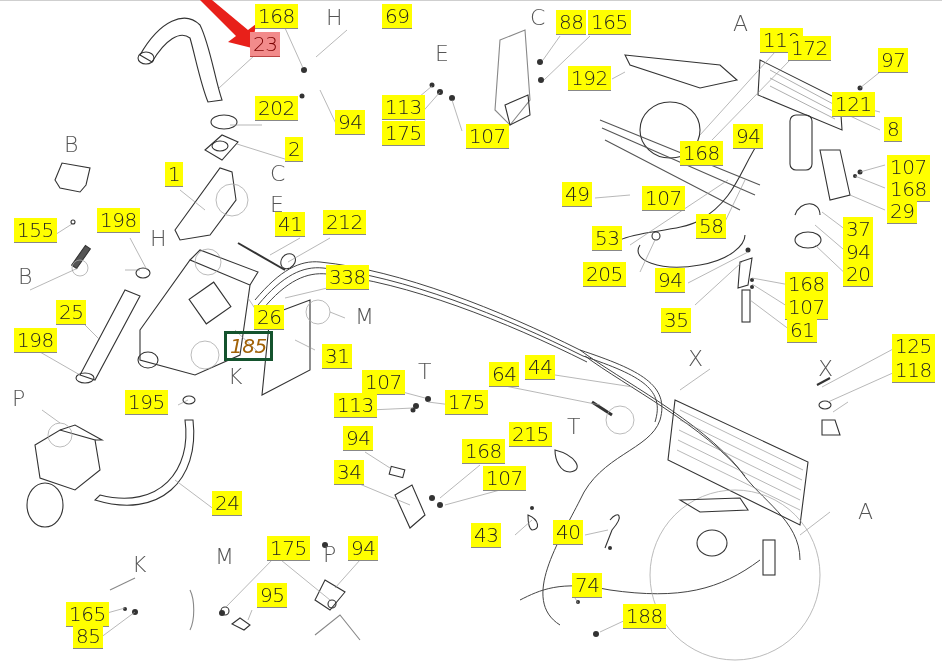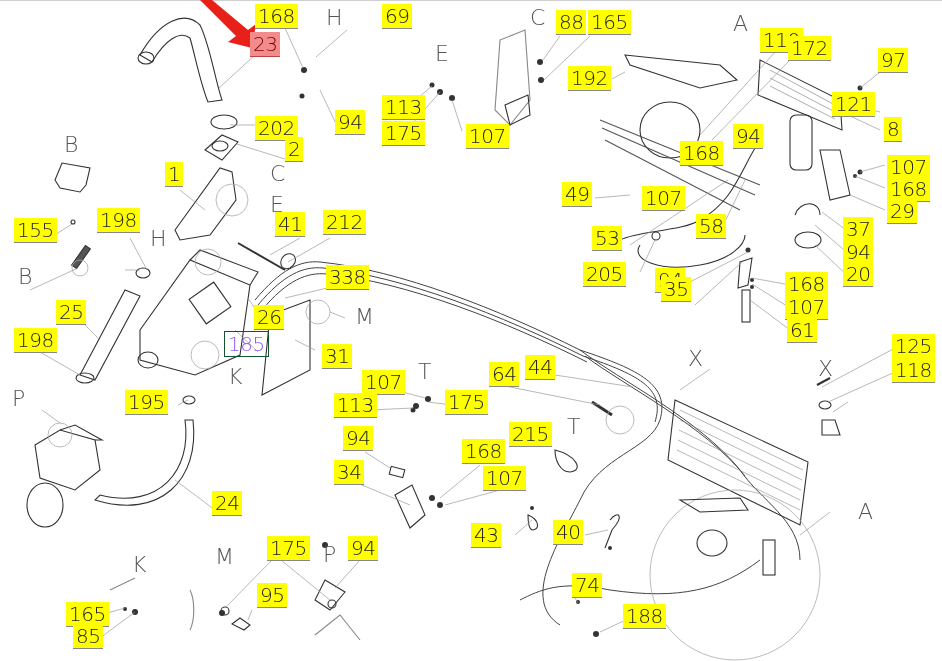--- a/index.html
+++ b/index.html
@@ -4,21 +4,21 @@
 <style>
   html, body { margin:0; padding:0; background:#ffffff; }
   body { width:942px; height:661px; position:relative; overflow:hidden;
          font-family:"DejaVu Sans", sans-serif; }
   #diagram { position:absolute; left:0; top:0; width:942px; height:661px; }
   .callout { position:absolute; background:#ffff00; color:#222;
              font-family:"DejaVu Sans", sans-serif; font-weight:200;
              font-size:20px; line-height:24px; padding:0 3px;
              letter-spacing:-0.5px; border-bottom:1px solid #888; white-space:nowrap; }
   .callout.highlight { background:#f28b8b; color:#7a0000; border-bottom-color:#b44; }
-  .callout.boxed { background:transparent; border:1px solid #14532d; color:#8b5cf6; }
+  .callout.boxed { background:transparent; border:3px solid #14532d; color:#a16207;font-style:italic; }
   .view-letter { position:absolute; color:#555; font-family:"DejaVu Sans", sans-serif;
                  font-weight:200; font-size:22px; line-height:24px; }
   .topbar { position:absolute; left:0; top:0; width:942px; height:1px; background:#cfcfcf; }
 </style>
 </head>
 <body>
 
 <div class="topbar"></div>
 
 <svg id="diagram" viewBox="0 0 942 661" xmlns="http://www.w3.org/2000/svg" fill="none" stroke="#333" stroke-width="1.1">
@@ -266,21 +266,21 @@
 <div class="callout" style="left:556px;top:10px">88</div>
 <div class="callout" style="left:588px;top:10px">165</div>
 <div class="callout" style="left:760px;top:28px">110</div>
 <div class="callout" style="left:788px;top:36px">172</div>
 <div class="callout" style="left:878px;top:48px">97</div>
 <div class="callout" style="left:568px;top:66px">192</div>
 <div class="callout" style="left:382px;top:95px">113</div>
 <div class="callout" style="left:382px;top:121px">175</div>
 <div class="callout" style="left:466px;top:124px">107</div>
 <div class="callout" style="left:335px;top:110px">94</div>
-<div class="callout" style="left:255px;top:116px">202</div>
+<div class="callout" style="left:255px;top:96px">202</div>
 <div class="callout" style="left:832px;top:92px">121</div>
 <div class="callout" style="left:884px;top:117px">8</div>
 <div class="callout" style="left:285px;top:137px">2</div>
 <div class="callout" style="left:733px;top:124px">94</div>
 <div class="callout" style="left:680px;top:141px">168</div>
 <div class="callout" style="left:887px;top:155px">107</div>
 <div class="callout" style="left:887px;top:177px">168</div>
 <div class="callout" style="left:887px;top:199px">29</div>
 <div class="callout" style="left:165px;top:162px">1</div>
 <div class="callout" style="left:562px;top:182px">49</div>
@@ -291,21 +291,21 @@
 <div class="callout" style="left:843px;top:240px">94</div>
 <div class="callout" style="left:14px;top:218px">155</div>
 <div class="callout" style="left:97px;top:208px">198</div>
 <div class="callout" style="left:275px;top:212px">41</div>
 <div class="callout" style="left:323px;top:210px">212</div>
 <div class="callout" style="left:583px;top:262px">205</div>
 <div class="callout" style="left:843px;top:262px">20</div>
 <div class="callout" style="left:655px;top:268px">94</div>
 <div class="callout" style="left:785px;top:272px">168</div>
 <div class="callout" style="left:326px;top:265px">338</div>
-<div class="callout" style="left:661px;top:277px">35</div>
+<div class="callout" style="left:661px;top:308px">35</div>
 <div class="callout" style="left:785px;top:295px">107</div>
 <div class="callout" style="left:787px;top:318px">61</div>
 <div class="callout" style="left:56px;top:300px">25</div>
 <div class="callout" style="left:254px;top:305px">26</div>
 <div class="callout" style="left:14px;top:328px">198</div>
 <div class="callout boxed" style="left:224px;top:331px">185</div>
 <div class="callout" style="left:322px;top:344px">31</div>
 <div class="callout" style="left:892px;top:334px">125</div>
 <div class="callout" style="left:892px;top:358px">118</div>
 <div class="callout" style="left:362px;top:370px">107</div>

